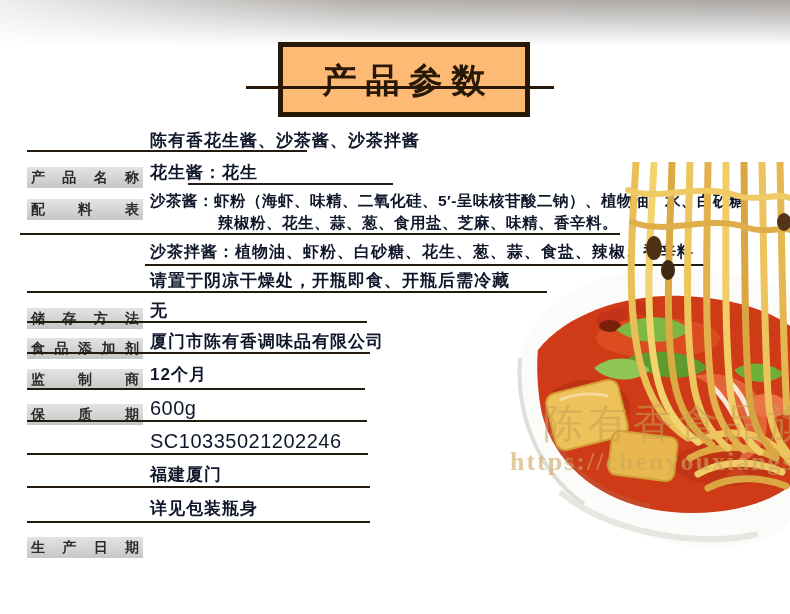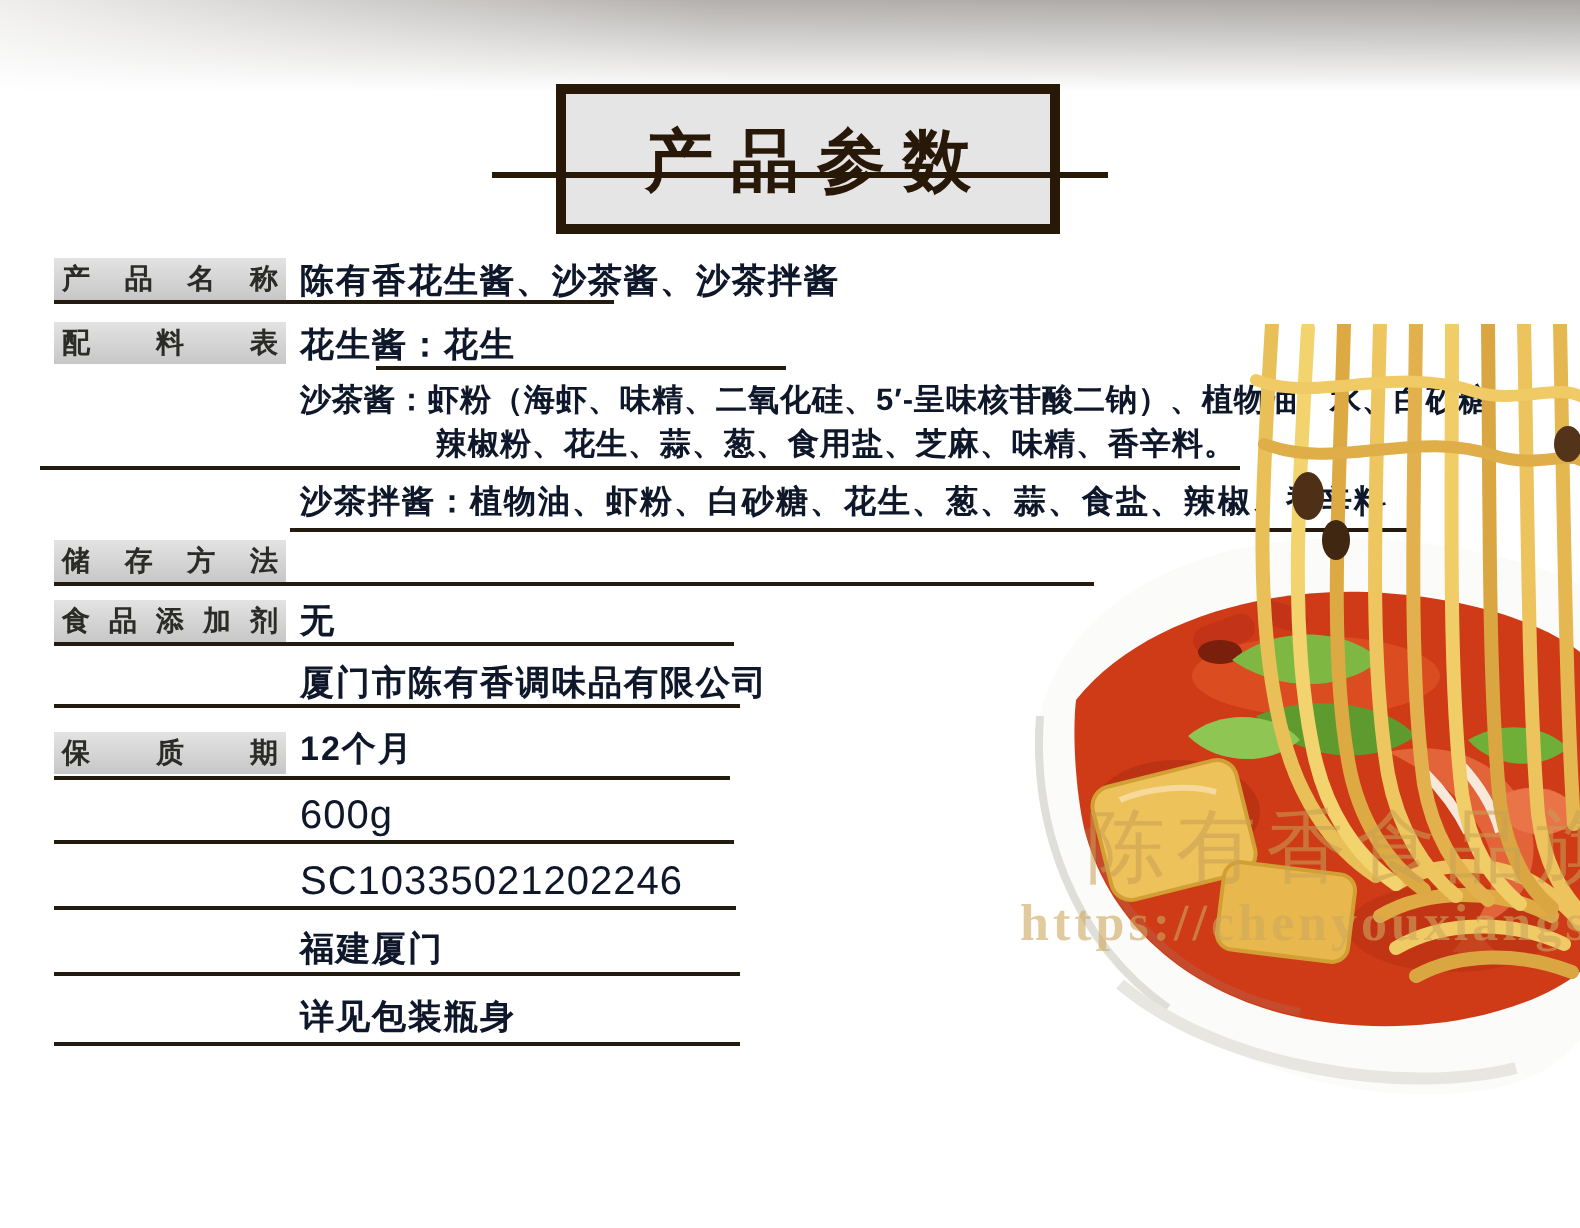--- a/index.html
+++ b/index.html
@@ -6,32 +6,32 @@
   body{font-family:"Liberation Sans","DejaVu Sans",sans-serif;background:#fff;}
   .page{position:relative;width:790px;height:614px;background:#fff;overflow:hidden;}
 
   
   .top-shade{position:absolute;left:0;top:0;width:790px;height:46px;
     background:linear-gradient(to right,#efeeed,#b3b0ad 45%,#a9a6a3);
     -webkit-mask:linear-gradient(#000,transparent);mask:linear-gradient(#000,transparent);}
 
   
   .hdr-box{position:absolute;left:278px;top:42px;width:252px;height:75px;box-sizing:border-box;
-    border:5px solid #281808;background:#e5e5e5;display:flex;flex-direction:column;z-index:1;}
+    border:5px solid #281808;background:#fdba74;display:flex;flex-direction:column;z-index:1;}
   .hdr-title{flex:1;display:flex;align-items:center;justify-content:center;
     font-size:34px;font-weight:800;color:#281808;letter-spacing:9px;padding-left:9px;padding-top:2px;}
   .hdr-sub{height:27px;display:flex;align-items:center;justify-content:center;
     font-size:16px;color:#2b2118;letter-spacing:2px;font-weight:500;}
   .hdr-line{position:absolute;left:246px;top:86px;width:308px;height:3px;background:#281808;z-index:2;}
 
   
   .lbl{position:absolute;left:27px;width:116px;height:21px;box-sizing:border-box;
     background:linear-gradient(180deg,#e3e3e3,#c7c7c7);
     color:#2b2b27;font-size:14px;font-weight:bold;line-height:21px;
-    text-align:justify;text-align-last:justify;padding:0 4px;}
+    text-align:justify;text-align-last:justify;padding:0 4px;margin-top:38px;}
   .val{position:absolute;left:150px;color:#0f172a;font-size:17px;font-weight:bold;
     line-height:22px;white-space:nowrap;letter-spacing:1px;}
   .val-sm{font-size:15.5px;letter-spacing:0.5px;}
   .val-md{font-size:16px;letter-spacing:1px;}
   .val-num{font-size:20px;font-weight:500;letter-spacing:0.5px;}
   .sep{position:absolute;height:2px;background:#231a10;}
 
   
   .photo{position:absolute;left:498px;top:162px;width:292px;height:420px;z-index:3;}
 
@@ -51,27 +51,30 @@
 
   <div class="hdr-box">
     <div class="hdr-title">产品参数</div>
   </div>
   <div class="hdr-line"></div>
 
   <div class="lbl" style="top:129px">产品名称</div>
   <div class="lbl" style="top:161px">配料表</div>
   <div class="lbl" style="top:270px">储存方法</div>
   <div class="lbl" style="top:300px">食品添加剂</div>
+  <div class="lbl" style="top:331px">监制商</div>
   <div class="lbl" style="top:366px">保质期</div>
+  <div class="lbl" style="top:499px">生产日期</div>
 
   <div class="val" style="top:130px">陈有香花生酱、沙茶酱、沙茶拌酱</div>
   <div class="val" style="top:162px">花生酱：花生</div>
   <div class="val val-sm" style="top:190px">沙茶酱：虾粉（海虾、味精、二氧化硅、5′-呈味核苷酸二钠）、植物油、水、白砂糖</div>
   <div class="val val-sm" style="top:212px;left:218px">辣椒粉、花生、蒜、葱、食用盐、芝麻、味精、香辛料。</div>
   <div class="val val-md" style="top:241px">沙茶拌酱：植物油、虾粉、白砂糖、花生、葱、蒜、食盐、辣椒、香辛料</div>
+  <div class="val" style="top:270px">请置于阴凉干燥处，开瓶即食、开瓶后需冷藏</div>
   <div class="val" style="top:300px">无</div>
   <div class="val" style="top:331px">厦门市陈有香调味品有限公司</div>
   <div class="val" style="top:364px">12个月</div>
   <div class="val val-num" style="top:397px">600g</div>
   <div class="val val-num" style="top:430px">SC10335021202246</div>
   <div class="val" style="top:464px">福建厦门</div>
   <div class="val" style="top:498px">详见包装瓶身</div>
 
   <div class="sep" style="left:27px;top:150px;width:280px"></div>
   <div class="sep" style="left:188px;top:183px;width:205px"></div>

